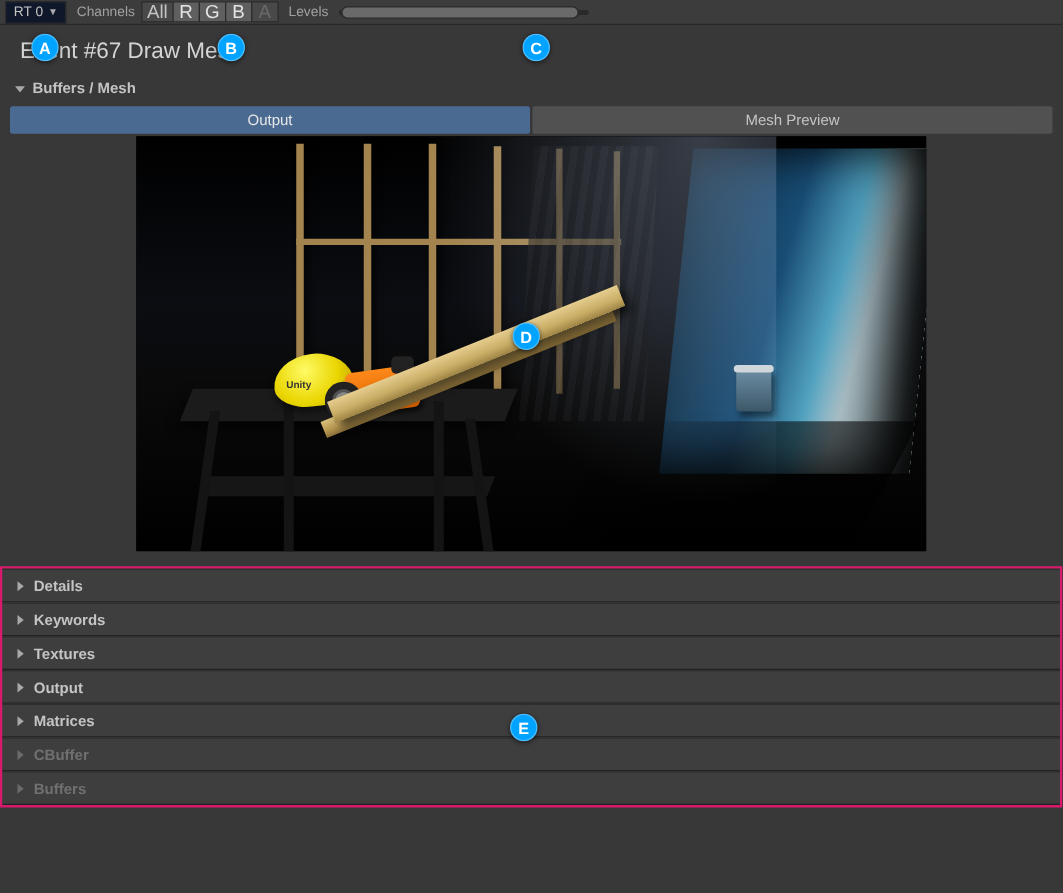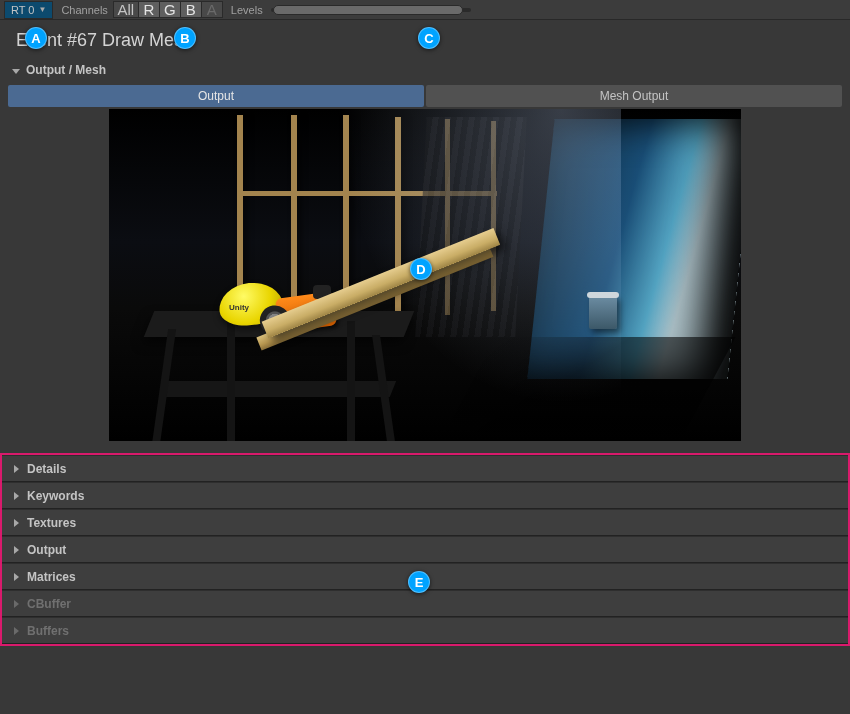--- a/index.html
+++ b/index.html
@@ -21,21 +21,21 @@
     border-bottom: 1px solid #282828;
     padding: 0 4px;
     gap: 2px;
   }
   .dropdown {
     display: flex;
     align-items: center;
     gap: 4px;
     padding: 0 6px;
     height: 18px;
-    background: #0c4a6e;
+    background: #0f172a;
     border: 1px solid #2a2a2a;
     font-size: 11px;
     color: #c4c4c4;
     cursor: pointer;
   }
   .dropdown .arrow {
     font-size: 8px;
     color: #aaa;
   }
   .tb-label {
@@ -302,26 +302,26 @@
     </div>
   </div>
 </div>
 
 <div class="header">
   <div class="title">Event #67 Draw Mesh</div>
 </div>
 
 <div class="panel-fold">
   <span class="tri-down"></span>
-  <span>Output / Mesh</span>
+  <span>Buffers / Mesh</span>
 </div>
 
 <div class="tabs-row">
   <div class="tab active">Output</div>
-  <div class="tab">Mesh Output</div>
+  <div class="tab">Mesh Preview</div>
 </div>
 
 <div class="preview-area">
   <div class="preview-inner">
     <div class="sky-floor"></div>
     <div class="wall-right"></div>
     <div class="shadow"></div>
     <div class="frame-v f1"></div>
     <div class="frame-v f2"></div>
     <div class="frame-v f3"></div>

